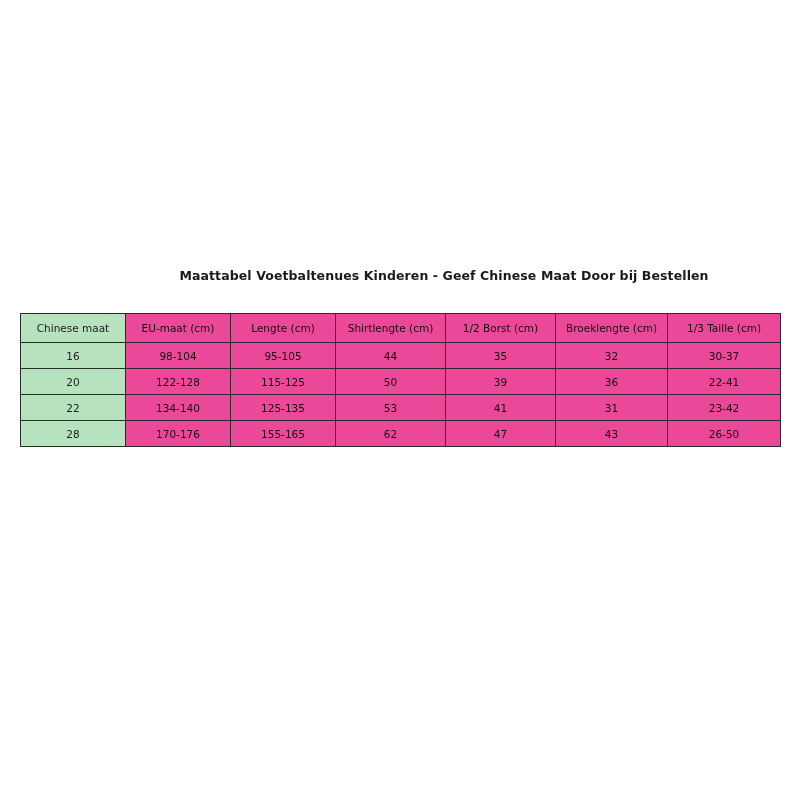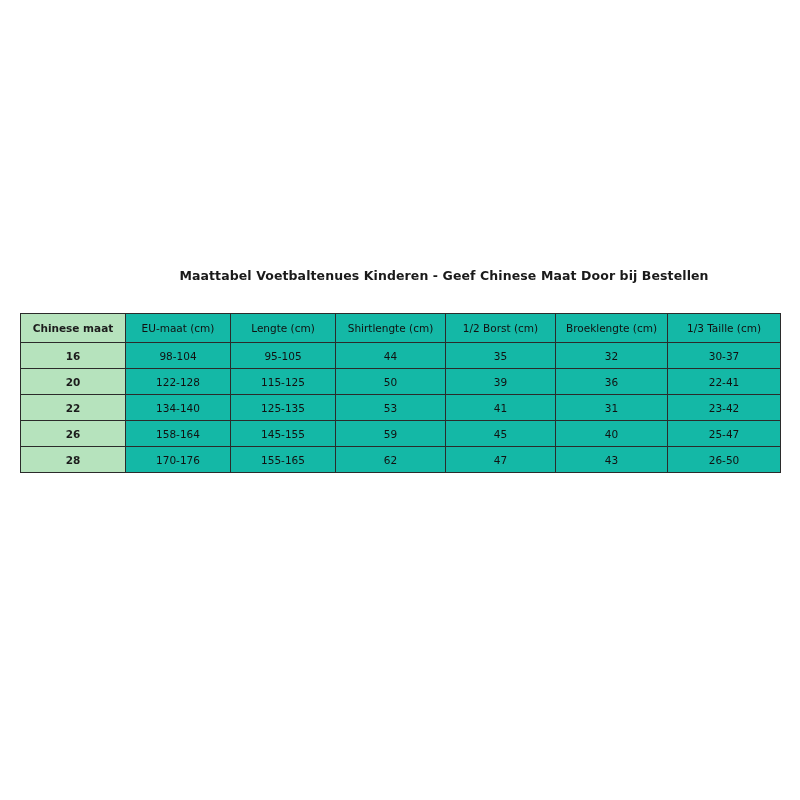--- a/index.html
+++ b/index.html
@@ -48,30 +48,29 @@
   table.size-table th,
   table.size-table td {
     border: 1px solid #2b2b2b;
     height: 25px;
     text-align: center;
     vertical-align: middle;
     font-size: 10.5px;
     font-weight: normal;
     color: #111111;
     padding: 0 2px;
-    background: #14b8a6;
+    background: #ec4899;
   }
   table.size-table th {
     height: 28px;
   }
   table.size-table th.first-col,
   table.size-table td.first-col {
     background: #b6e3bd;
     color: #1c1c1c;
-    font-weight: bold;
   }
   table.size-table th.first-col {
     background: #b6e3bd;
   }
   col.c1 { width: 105px; }
   col.c2 { width: 105px; }
   col.c3 { width: 105px; }
   col.c4 { width: 110px; }
   col.c5 { width: 110px; }
   col.c6 { width: 112px; }
@@ -128,29 +127,20 @@
         <tr>
           <td class="first-col">22</td>
           <td>134-140</td>
           <td>125-135</td>
           <td>53</td>
           <td>41</td>
           <td>31</td>
           <td>23-42</td>
         </tr>
         <tr>
-          <td class="first-col">26</td>
-          <td>158-164</td>
-          <td>145-155</td>
-          <td>59</td>
-          <td>45</td>
-          <td>40</td>
-          <td>25-47</td>
-        </tr>
-        <tr>
           <td class="first-col">28</td>
           <td>170-176</td>
           <td>155-165</td>
           <td>62</td>
           <td>47</td>
           <td>43</td>
           <td>26-50</td>
         </tr>
       </tbody>
     </table>

